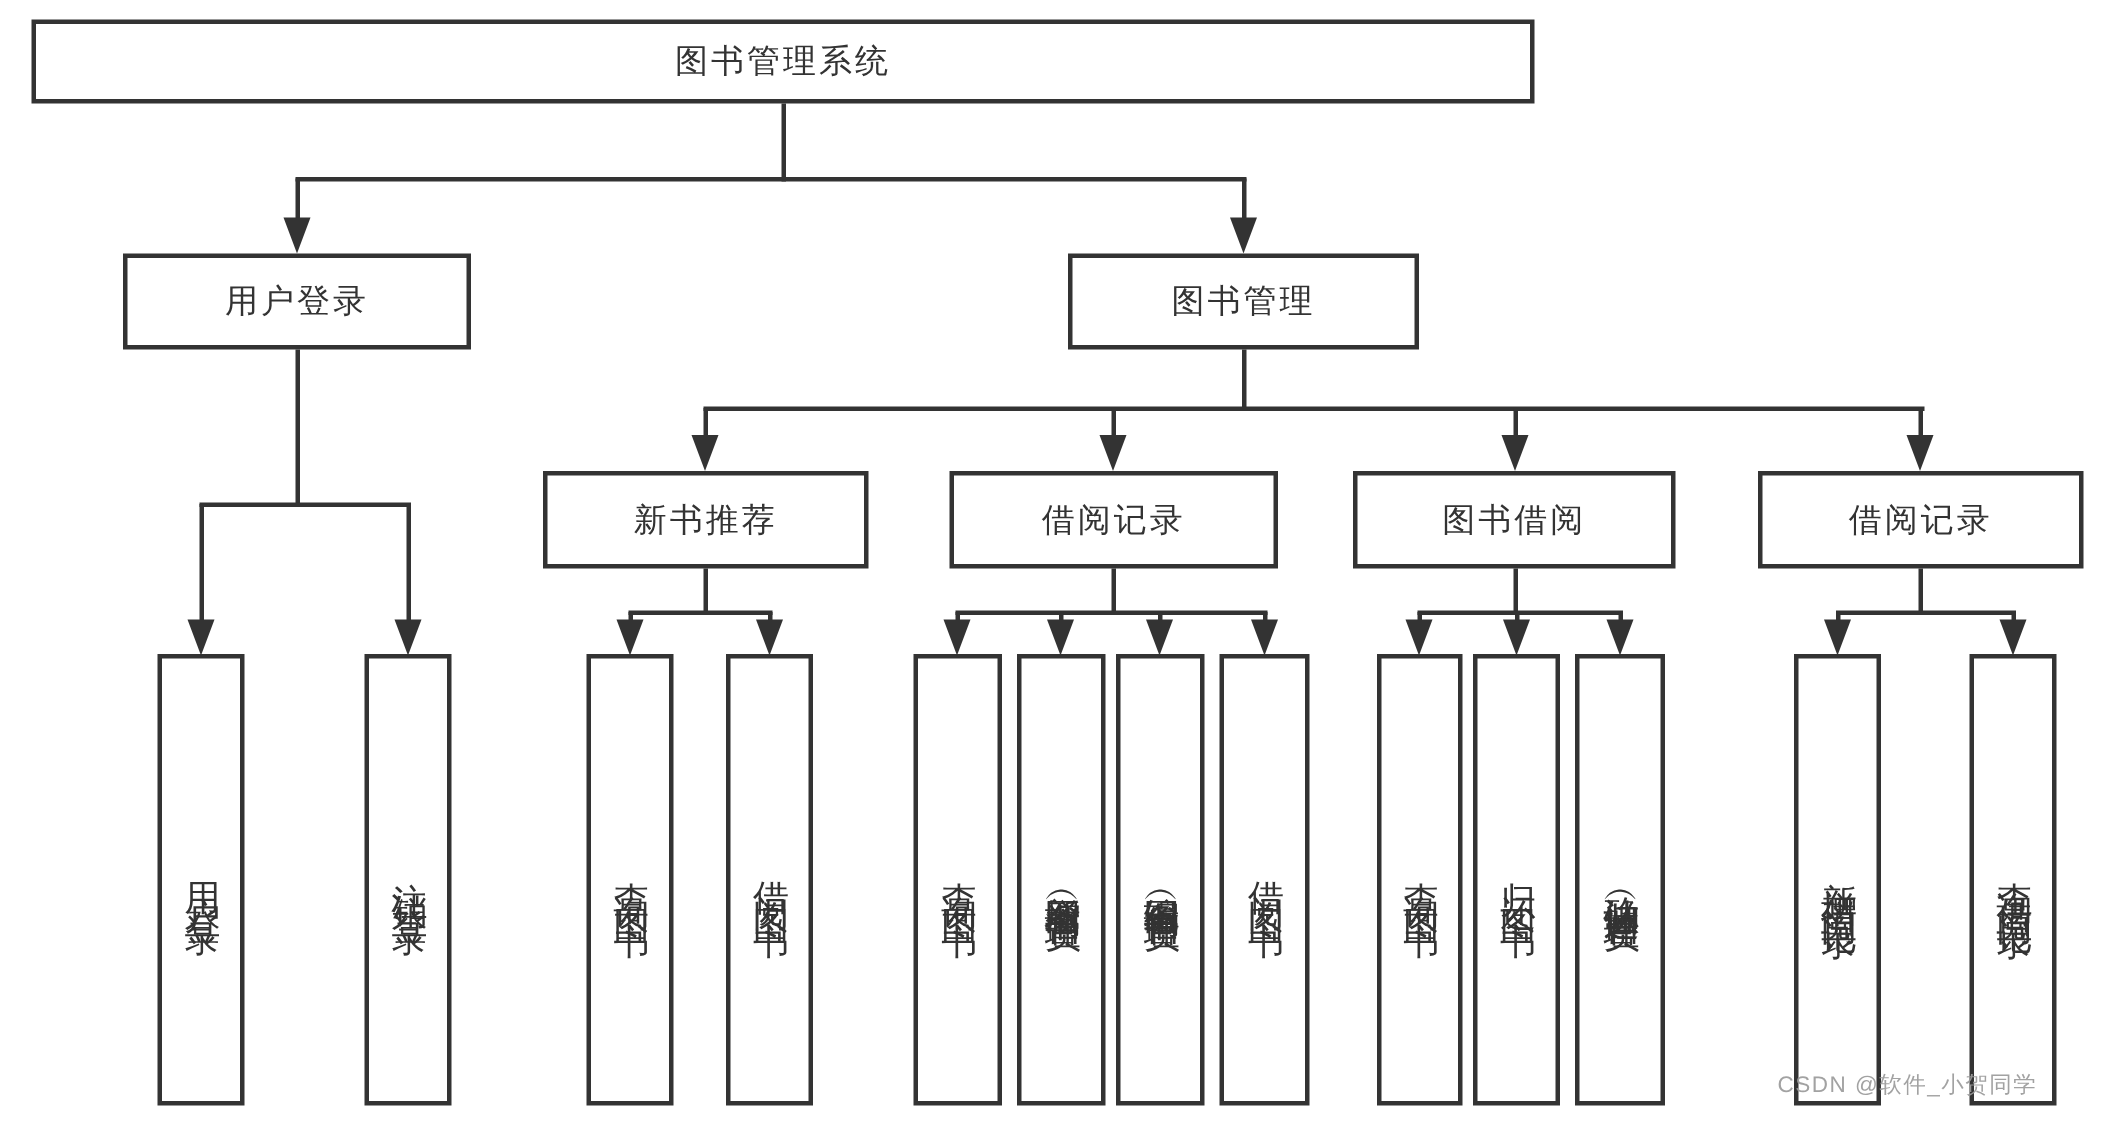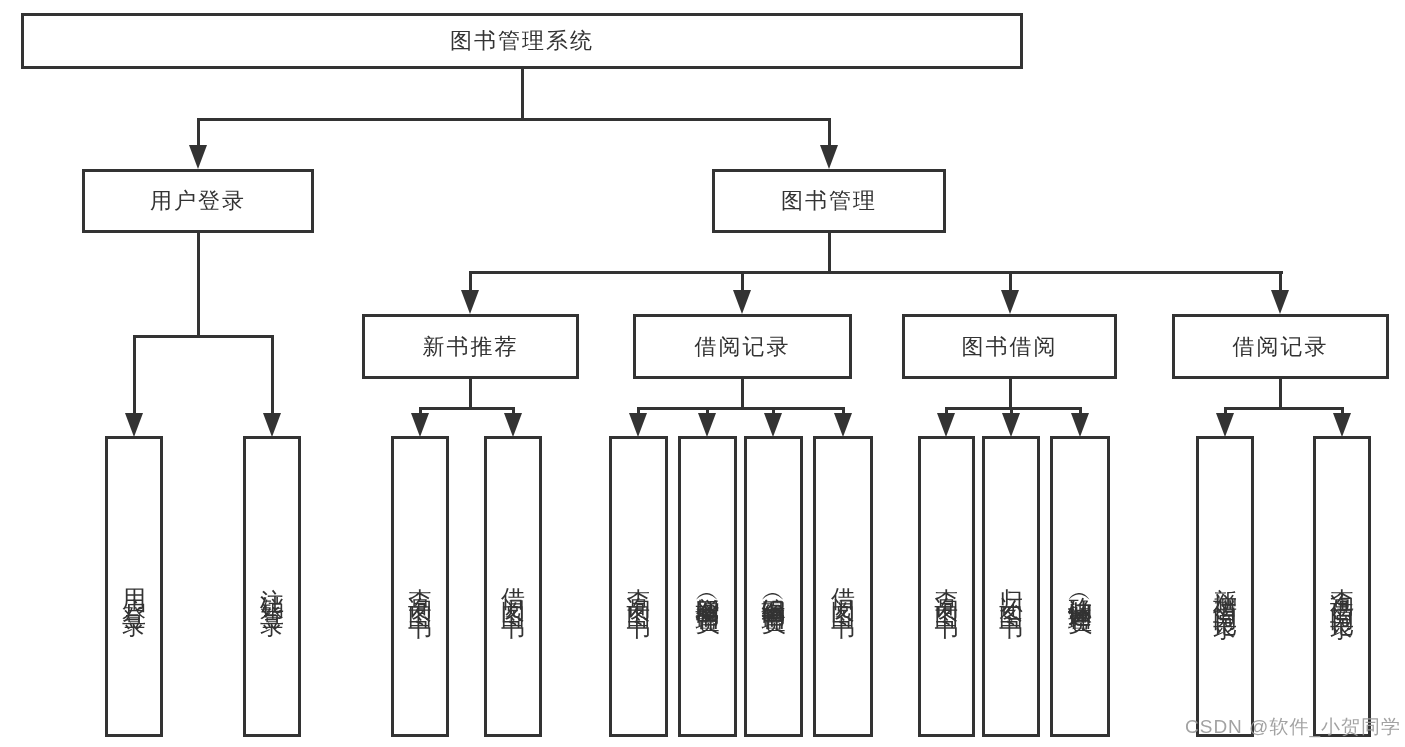--- a/index.html
+++ b/index.html
@@ -24,21 +24,21 @@
     font-size:24px; white-space:normal; line-height:1;
   }
   .hline, .vline { position:absolute; background:var(--line); }
   .arrowhead {
     position:absolute; width:0; height:0;
     border-left:9px solid transparent;
     border-right:9px solid transparent;
     border-top:24px solid var(--line);
   }
   .watermark {
-    position:absolute; font-size:19px; letter-spacing:1px;
+    position:absolute; font-size:15px; letter-spacing:1px;
     white-space:nowrap; z-index:5; opacity:0.92;
   }
 </style>
 </head>
 <body>
 
 <div class="canvas">
   <div id="nodes-layer">
       <div class="node" style="left: 21px; top: 13px; width: 1002px; height: 56px;">
         <span class="lbl">图书管理系统</span>

